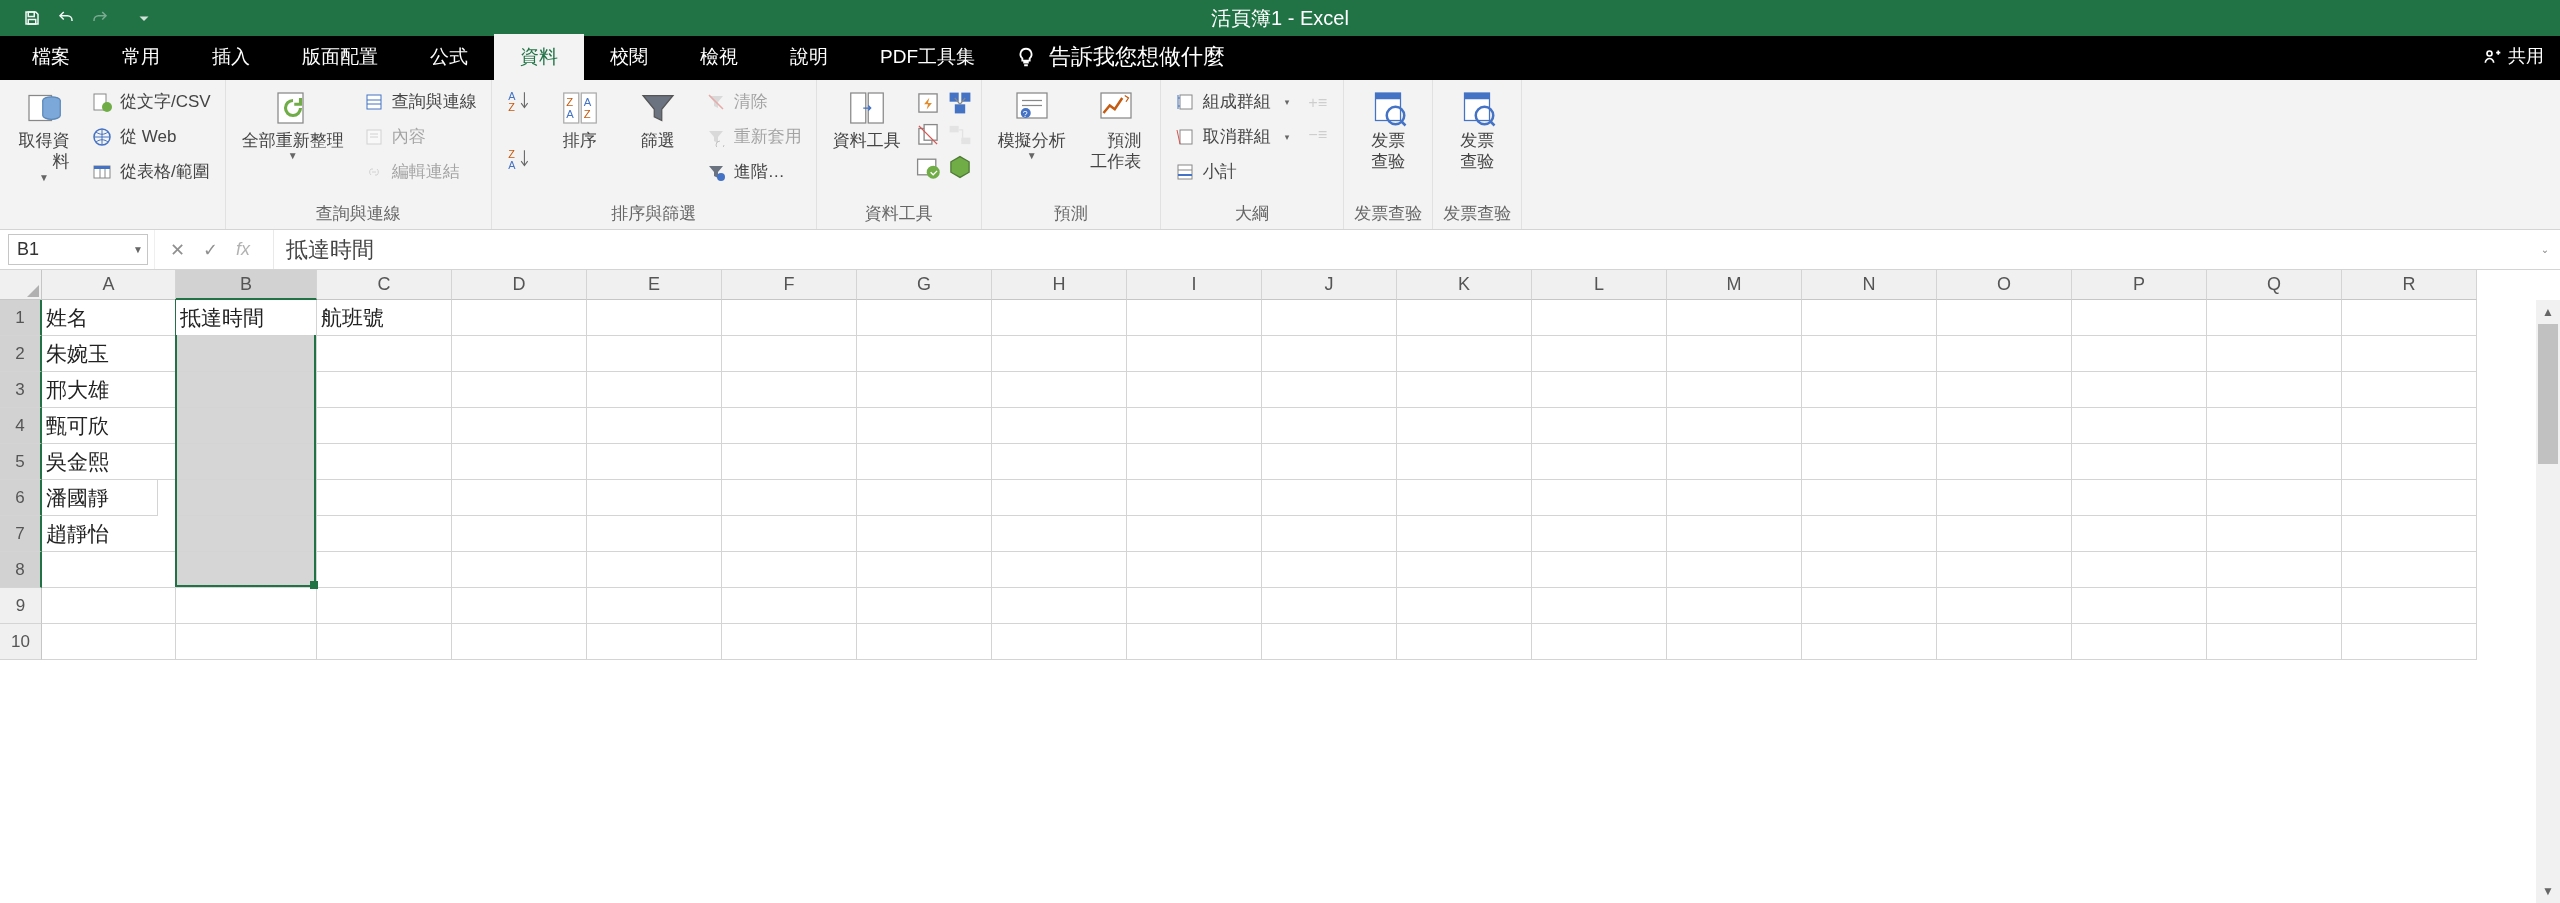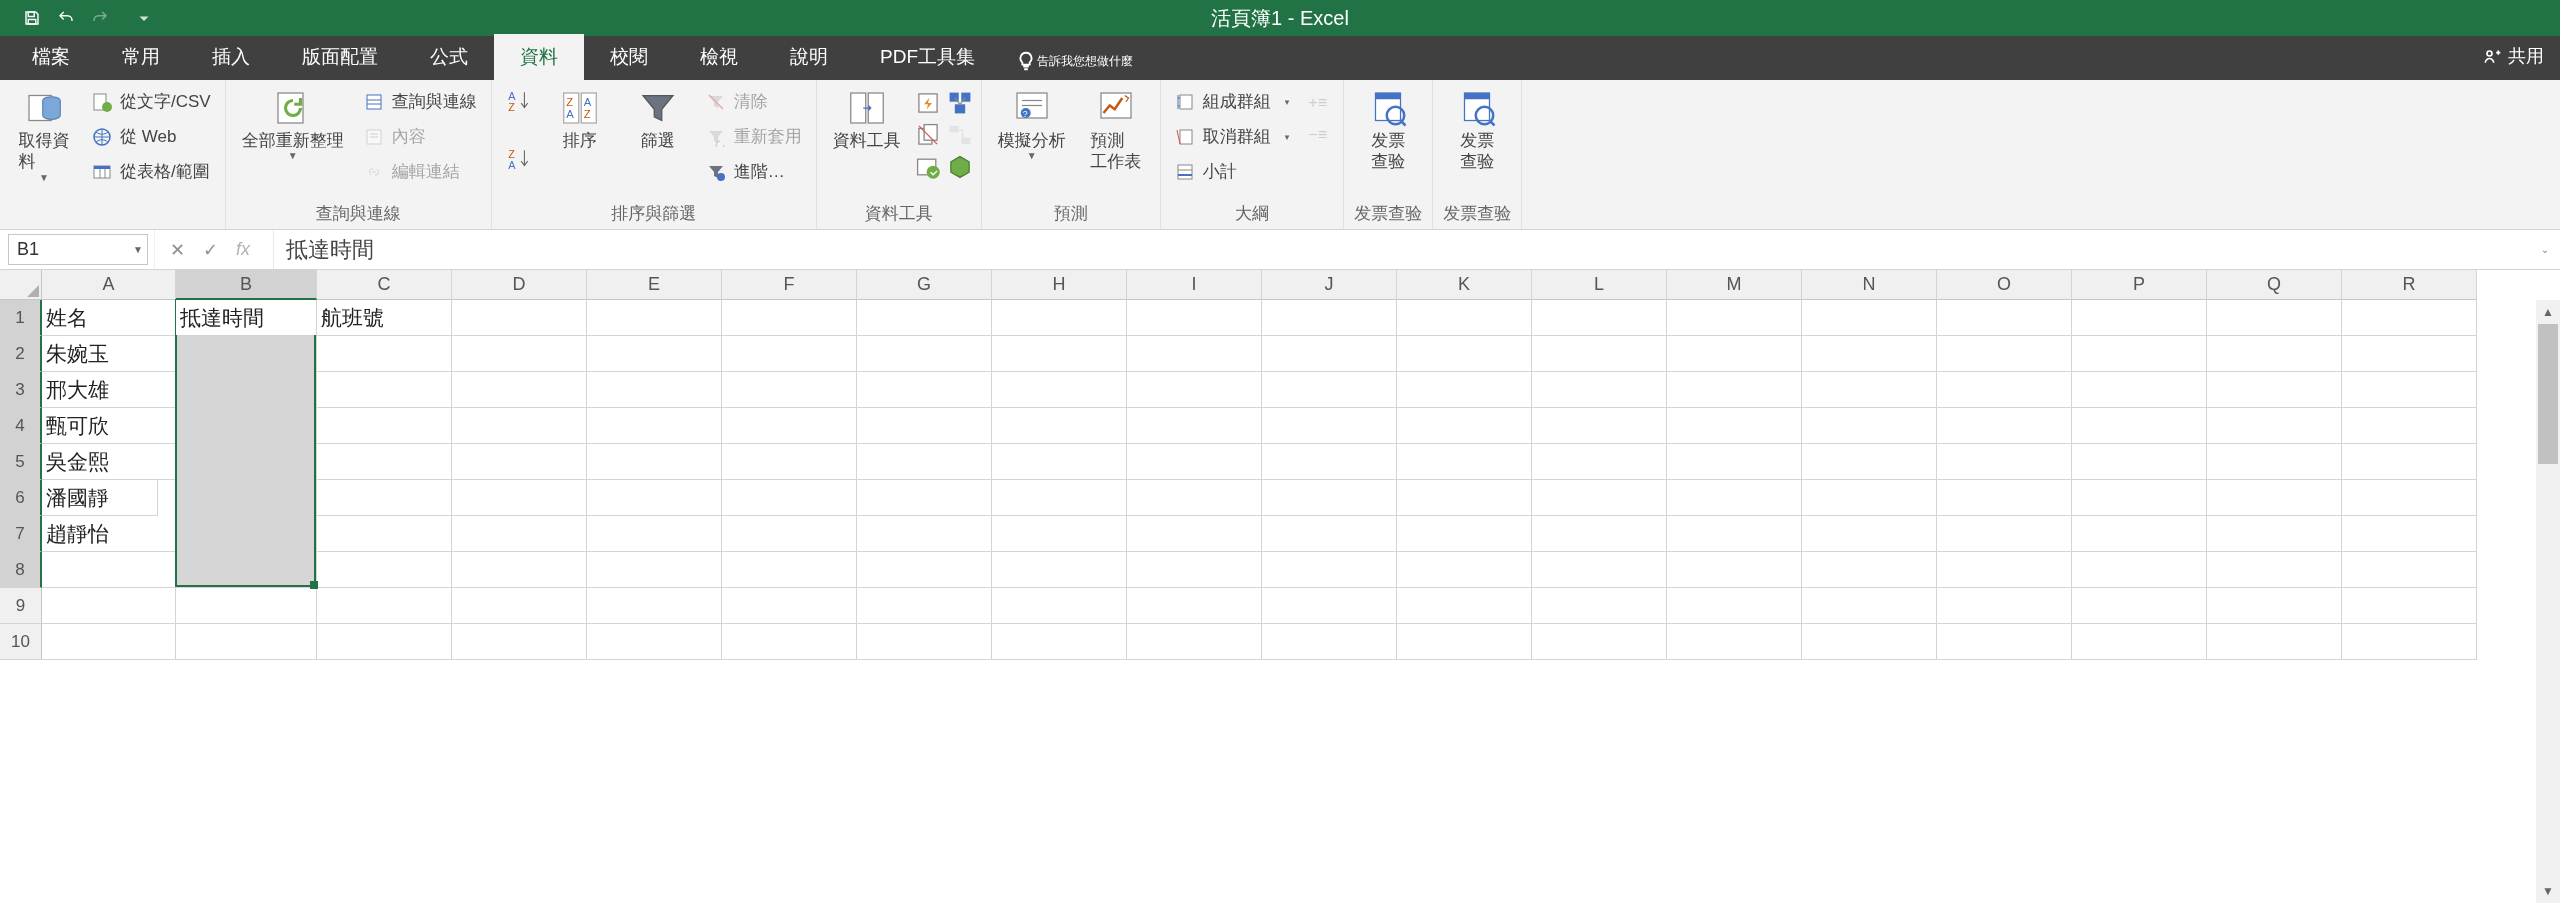--- a/index.html
+++ b/index.html
@@ -11,38 +11,38 @@
 .qa-btn { width: 20px; height: 20px; display:flex; align-items:center; justify-content:center; cursor:pointer; opacity:.95; }
 .qa-btn svg { width:18px; height:18px; }
 .qa-btn.disabled { opacity: .4; cursor:default; }
 .title-center { position:absolute; left:50%; transform:translateX(-50%); font-size: 20px; }
 .title-right { margin-left:auto; display:flex; align-items:center; gap:2px; padding-right:4px; }
 .login-btn { background:#fff; color:#217346; padding:4px 22px; font-size:17px; border-radius:2px; margin-right:24px; cursor:pointer; }
 .win-btn { width:60px; height:36px; display:flex; align-items:center; justify-content:center; cursor:pointer; }
 .win-btn svg { width:16px; height:16px; }
 
 
-.ribbon-tabs { height: 44px; background:#404040; display:flex; align-items:flex-end; padding-left:18px; position:relative; }
+.ribbon-tabs { height: 44px; background:#000000; display:flex; align-items:flex-end; padding-left:18px; position:relative; }
 .rtab { color:#fff; font-size:19px; padding: 10px 26px; cursor:pointer; }
 .rtab.active { background:#f3f3f3; color:#217346; }
 .rtab.file { padding: 10px 26px 10px 14px; }
-.tell-me { display:flex; align-items:center; gap:0; color:#fff; font-size:12px; padding: 8px 14px; cursor:text; }
+.tell-me { display:flex; align-items:center; gap:12px; color:#fff; font-size:22px; padding: 8px 14px; cursor:text; }
 .tell-me svg { width:22px; height:22px; }
 .share { position:absolute; right:16px; top:8px; color:#fff; font-size:18px; display:flex; align-items:center; gap:6px; cursor:pointer; }
 .share svg { width:20px; height:20px; }
 
 
 .ribbon { height: 150px; background:#f3f3f3; border-bottom:1px solid #d4d4d4; display:flex; }
 .group { border-right:1px solid #e1e1e1; display:flex; flex-direction:column; padding: 6px 8px 2px; }
 .group-body { flex:1; display:flex; align-items:flex-start; gap:6px; }
 .group-label { text-align:center; font-size:17px; color:#666; padding:2px 0; position:relative; }
 
 .big-btn { display:flex; flex-direction:column; align-items:center; justify-content:flex-start; padding: 2px 8px; cursor:pointer; min-width:72px; }
 .big-btn .icon32 { width:40px; height:40px; display:flex; align-items:center; justify-content:center; margin-bottom:2px; }
-.big-btn .lbl { font-size:17px; color:#444; text-align:left; line-height:1.25; }
+.big-btn .lbl { font-size:17px; color:#444; text-align:right; line-height:1.25; }
 .big-btn .caret { font-size:10px; color:#666; margin-top:-1px; }
 
 .mid-list { display:flex; flex-direction:column; gap:8px; padding-top:2px; }
 .mid-btn { display:flex; align-items:center; gap:8px; cursor:pointer; font-size:17px; color:#444; padding: 2px 6px; white-space:nowrap; }
 .mid-btn .icon16 { width:20px; height:20px; display:flex; align-items:center; justify-content:center; }
 .mid-btn.disabled { opacity:.45; cursor:default; }
 
 .mini-stack { display:flex; flex-direction:column; gap:6px; padding-top:4px; }
 .mini-icon { width:26px; height:26px; cursor:pointer; display:flex; align-items:center; justify-content:center; }
 .mini-icon.disabled { opacity:.4; cursor:default; }

